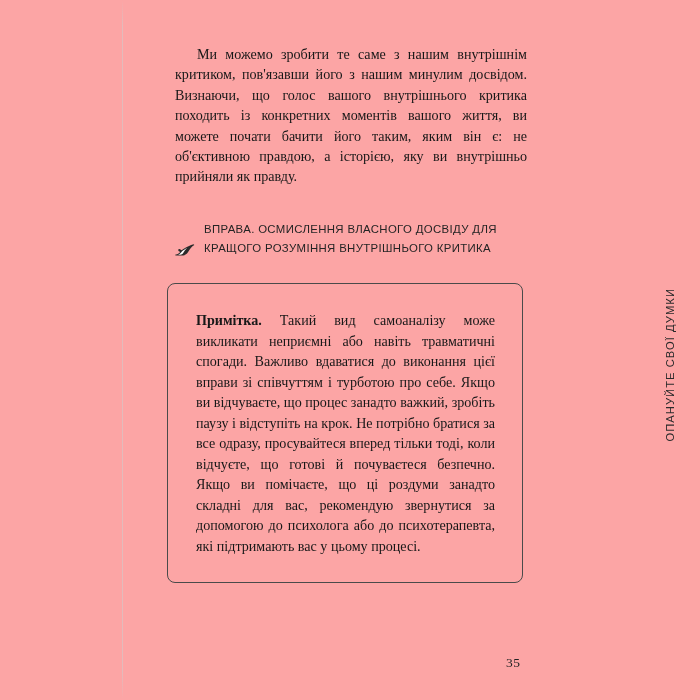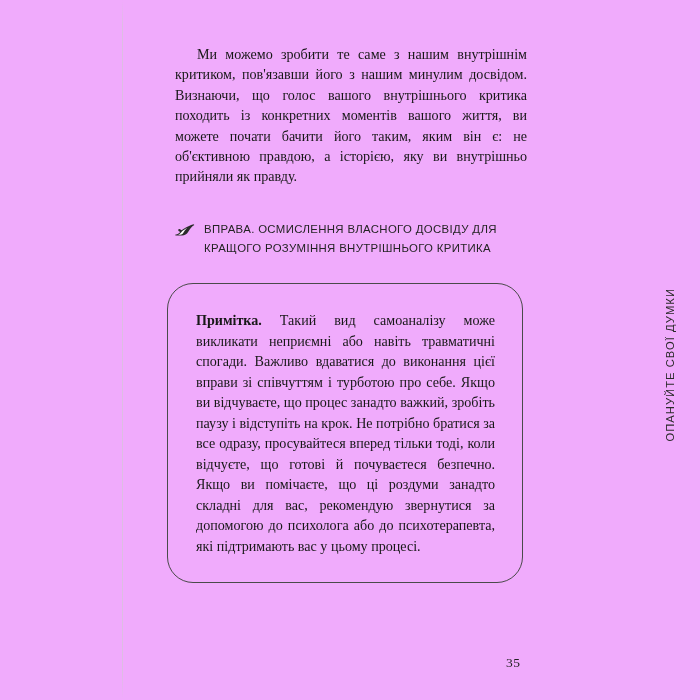--- a/index.html
+++ b/index.html
@@ -4,21 +4,21 @@
 <style>
   html, body {
     margin: 0;
     padding: 0;
     background: #ffffff;
   }
   .page {
     position: relative;
     width: 700px;
     height: 700px;
-    background: #f0abfc;
+    background: #fca5a5;
     overflow: hidden;
     font-family: "Liberation Serif", "DejaVu Serif", serif;
     color: #1a1a1a;
   }
 
   
   .gutter-edge {
     position: absolute;
     left: 122px;
     top: 0;
@@ -55,21 +55,21 @@
     text-align: justify;
     font-weight: bold;
     letter-spacing: 0.05px;
     color: #101010;
   }
 
   
   .exercise-head {
     margin-top: 33px;
     display: flex;
-    align-items: flex-start;
+    align-items: flex-end;
     gap: 9px;
   }
   .pen-icon {
     flex: 0 0 auto;
     width: 20px;
     height: 15px;
     margin-top: 3px;
   }
   .pen-icon svg { display: block; }
   .exercise-title {
@@ -81,21 +81,21 @@
     text-transform: uppercase;
     max-width: 305px;
   }
 
   
   .note-box {
     margin-top: 25px;
     margin-left: -8px;
     width: 356px;
     border: 1.6px solid #4a4a4a;
-    border-radius: 26px;
+    border-radius: 8px;
     box-sizing: border-box;
     padding: 26px 27px 26px 28px;
   }
   .note-text {
     margin: 0;
     font-size: 14.1px;
     line-height: 20.5px;
     text-align: justify;
     color: #181818;
   }

